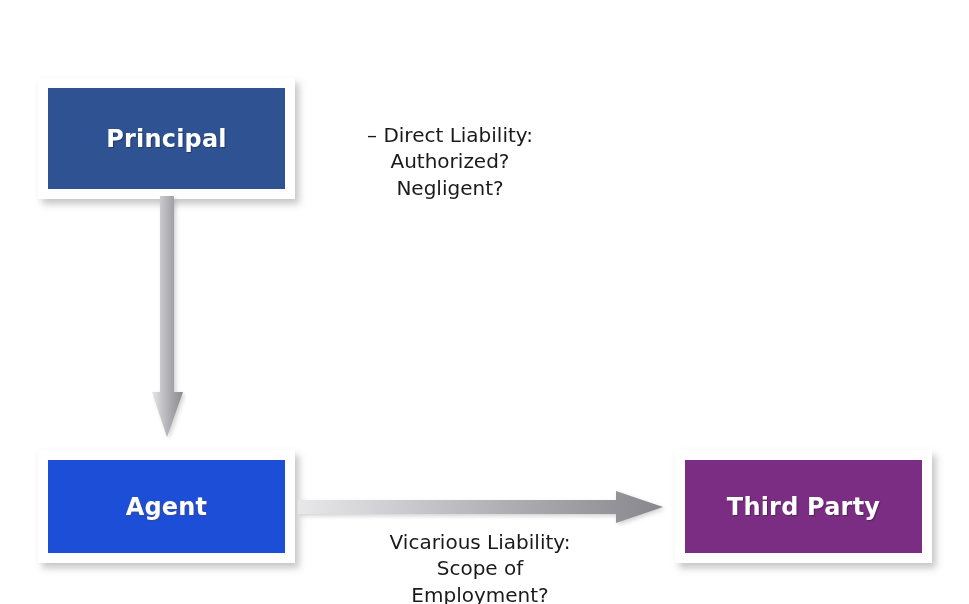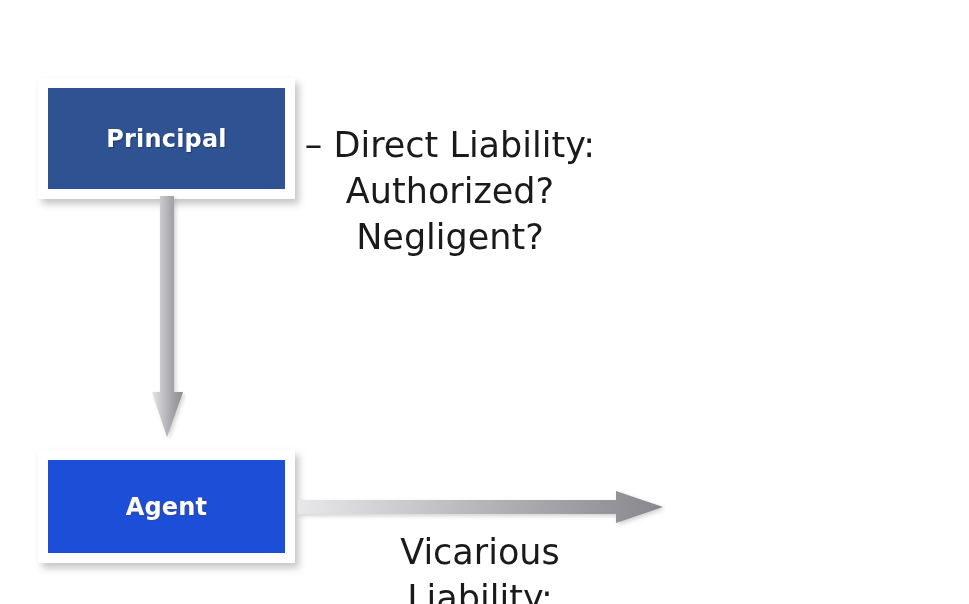--- a/index.html
+++ b/index.html
@@ -70,21 +70,21 @@
   
   #arrow-right {
     left: 298px; top: 444px; width: 368px; height: 40px;
   }
 
   
   .callout {
     position: absolute;
     text-align: center;
     color: #1a1a1a;
-    font-size: 35px;
+    font-size: 20px;
     line-height: 1.32;
     white-space: pre-line;
   }
   #text-direct-liability {
     left: 300px; top: 78px; width: 300px;
   }
   #text-tort {
     left: 370px; top: 416px; width: 200px;
     font-size: 28px;
   }
@@ -102,20 +102,25 @@
       <span class="label">Principal</span>
     </div>
   </div>
 
   <div class="node" id="node-agent">
     <div class="fill">
       <span class="label">Agent</span>
     </div>
   </div>
 
+  <div class="node" id="node-thirdparty">
+    <div class="fill">
+      <span class="label">Third Party</span>
+    </div>
+  </div>
 
   <svg class="arrow" id="arrow-down" viewBox="0 0 34 244">
     <defs>
       <linearGradient id="gradDown" x1="0" y1="0" x2="1" y2="0">
         <stop offset="0%" stop-color="#e6e6e8"></stop>
         <stop offset="28%" stop-color="#c9c9cd"></stop>
         <stop offset="62%" stop-color="#a7a7ac"></stop>
         <stop offset="100%" stop-color="#8a8a90"></stop>
       </linearGradient>
       <filter id="shDown" x="-50%" y="-20%" width="220%" height="160%">

